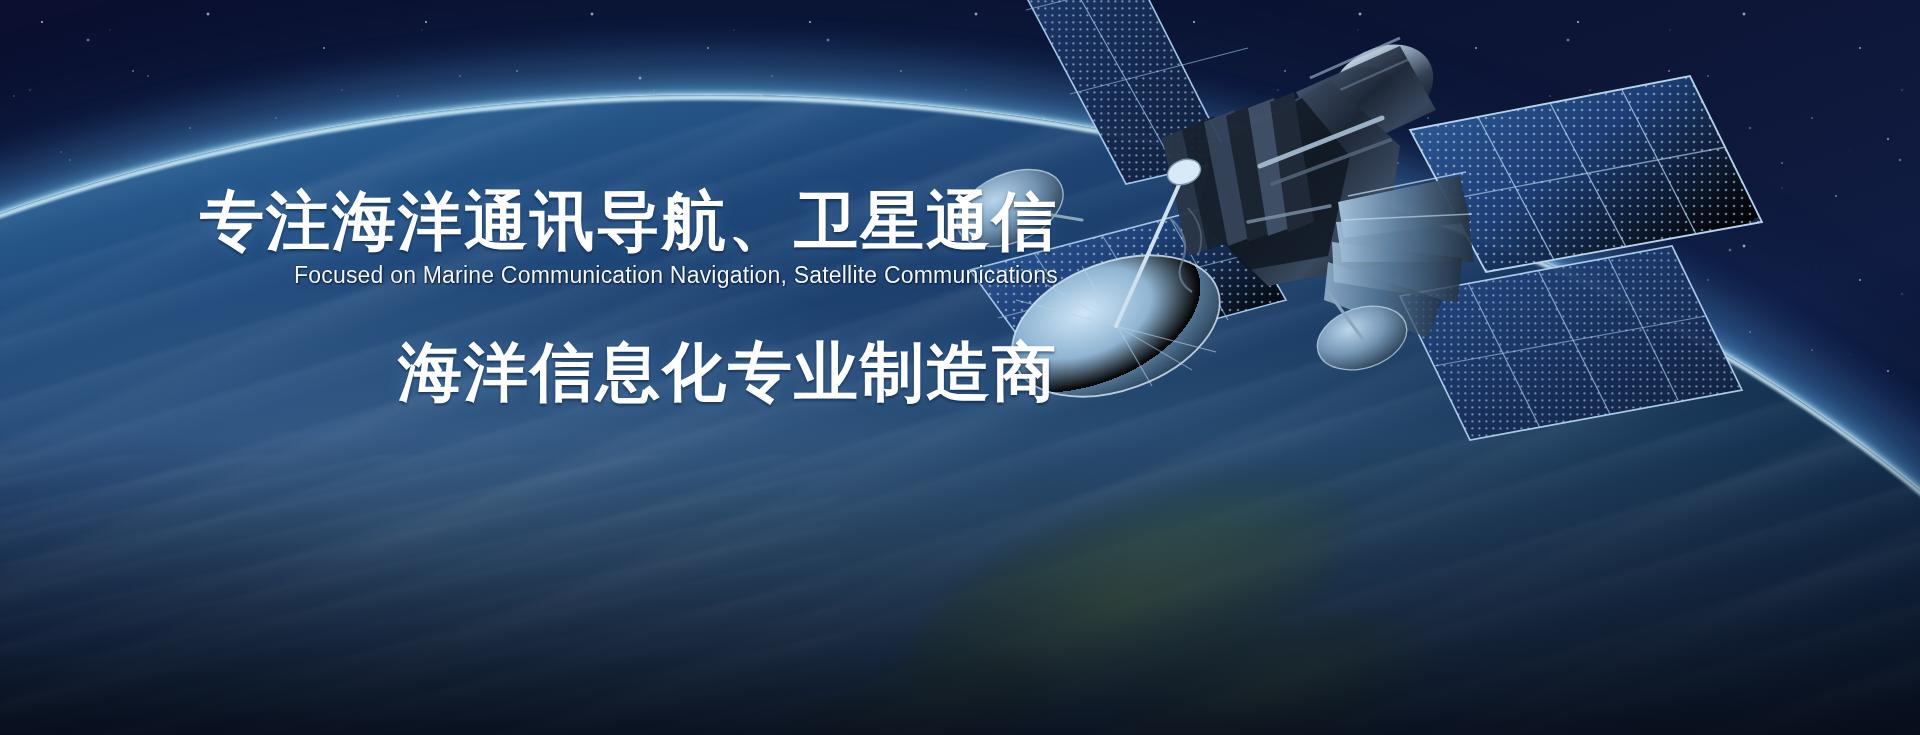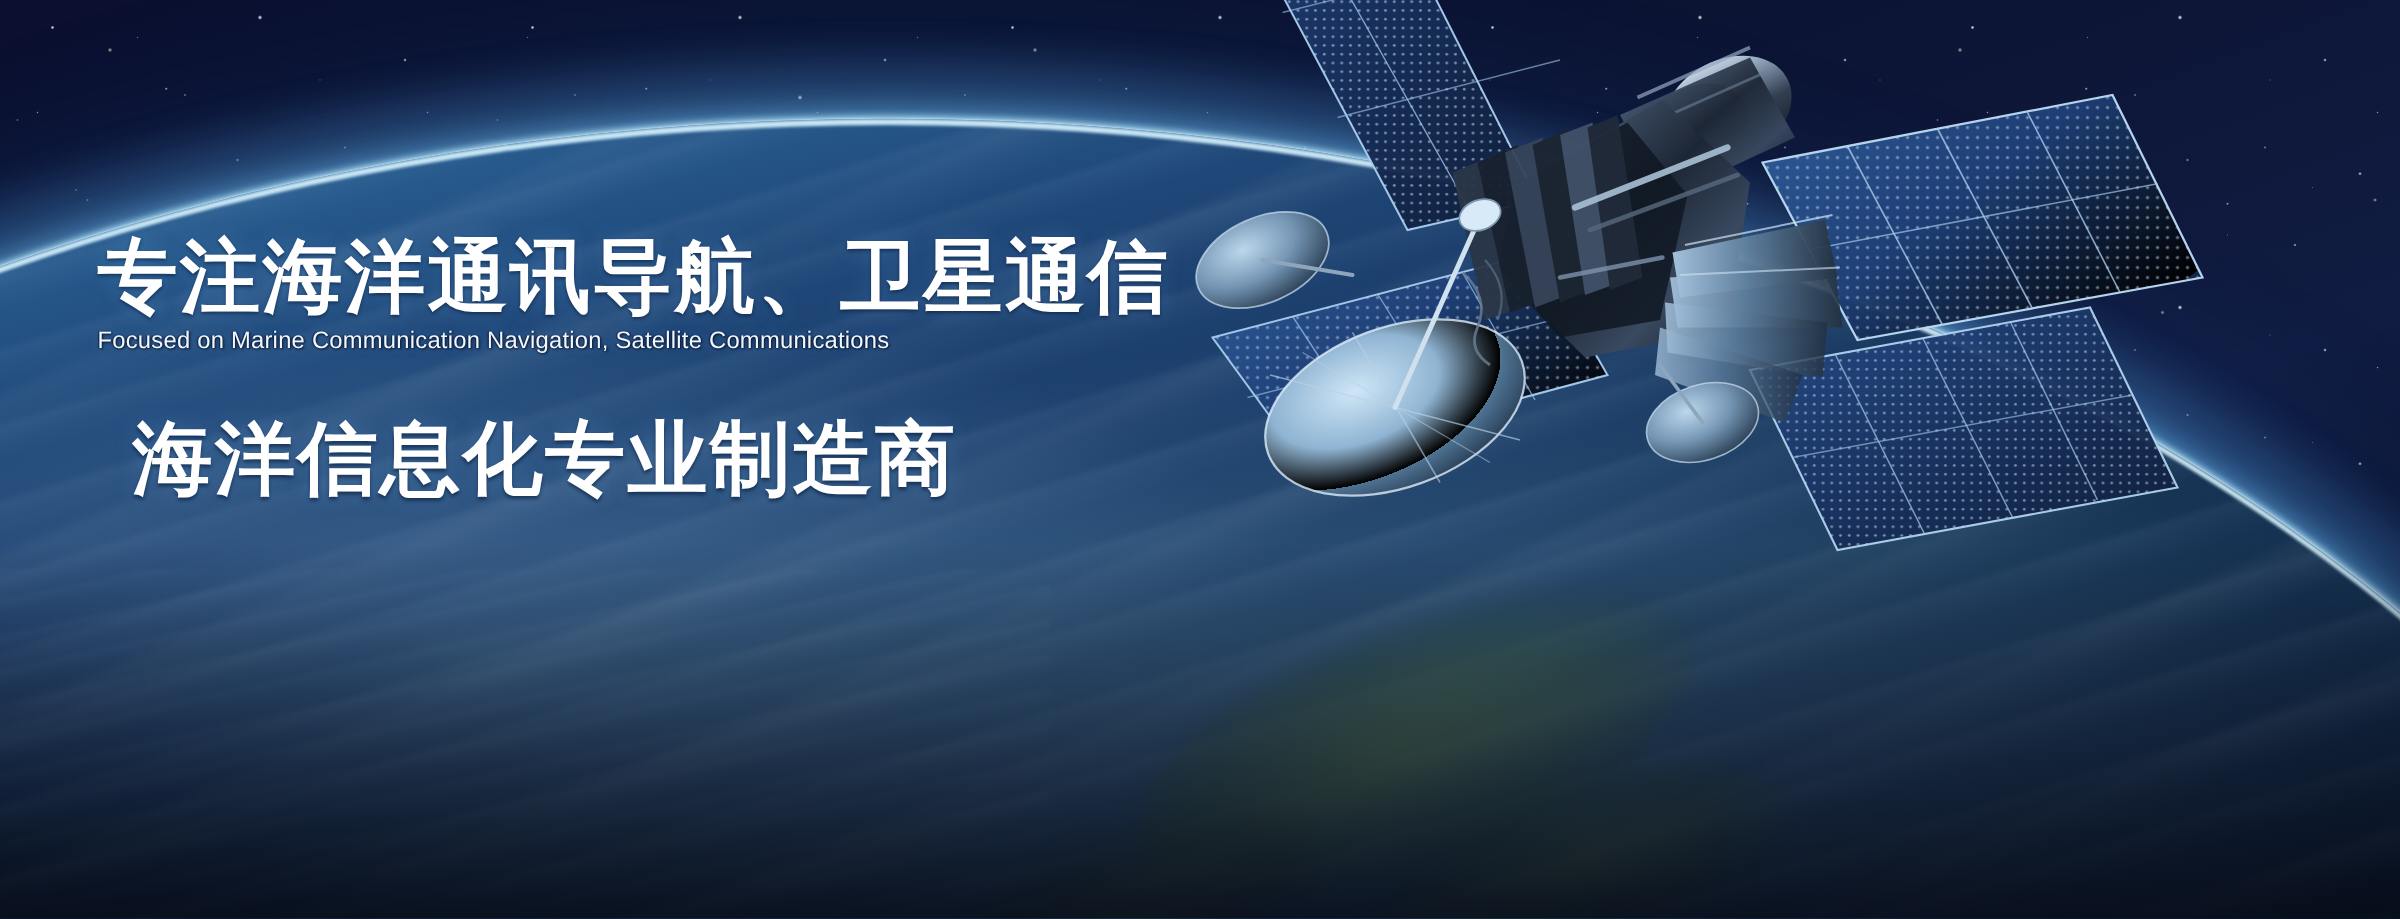--- a/index.html
+++ b/index.html
@@ -194,40 +194,41 @@
     pointer-events:none;
   }
   .satellite svg { display:block; width:100%; height:100%; overflow:visible; }
 
   
   .copy {
     position:absolute;
     left:78px; top:188px;
     width:980px;
     z-index:30;
+    text-align:right;
   }
   .block { margin-bottom:50px; }
   .block:last-child { margin-bottom:0;margin-left:28px; }
 
   .headline {
     font-family:"Liberation Sans", sans-serif;
     font-size:64px;
     font-weight:bold;
     line-height:1.06;
     letter-spacing:2px;
     color:#ffffff;
     white-space:nowrap;
     text-shadow:
       0 2px 3px rgba(0,20,50,0.55),
       0 0 18px rgba(120,190,255,0.22);
   }
   .subline {
     margin-top:6px;
     font-family:"Liberation Sans", sans-serif;
-    font-size:19px;
+    font-size:23px;
     font-weight:400;
     letter-spacing:0.2px;
     color:#f2f7ff;
     white-space:nowrap;
     text-shadow:
       1px 1px 2px rgba(0,10,30,0.85),
       -1px 0 1px rgba(0,10,30,0.55),
       0 0 10px rgba(80,150,230,0.30);
   }
 </style>

